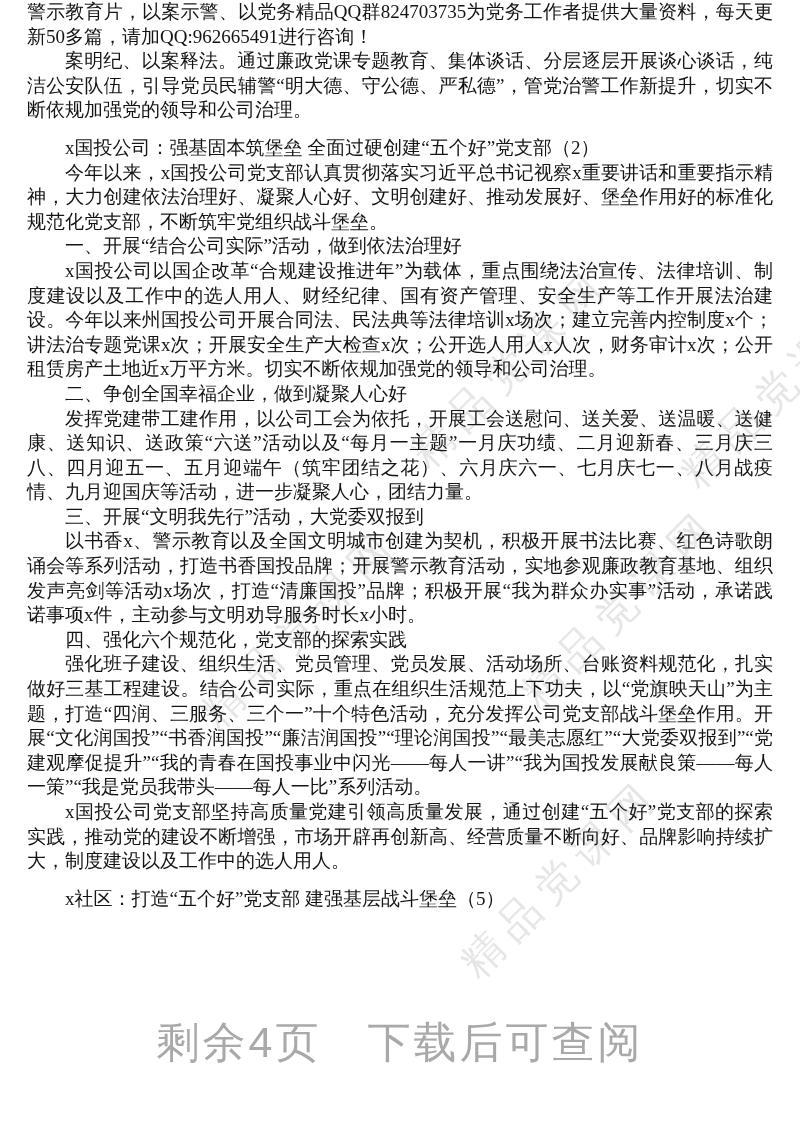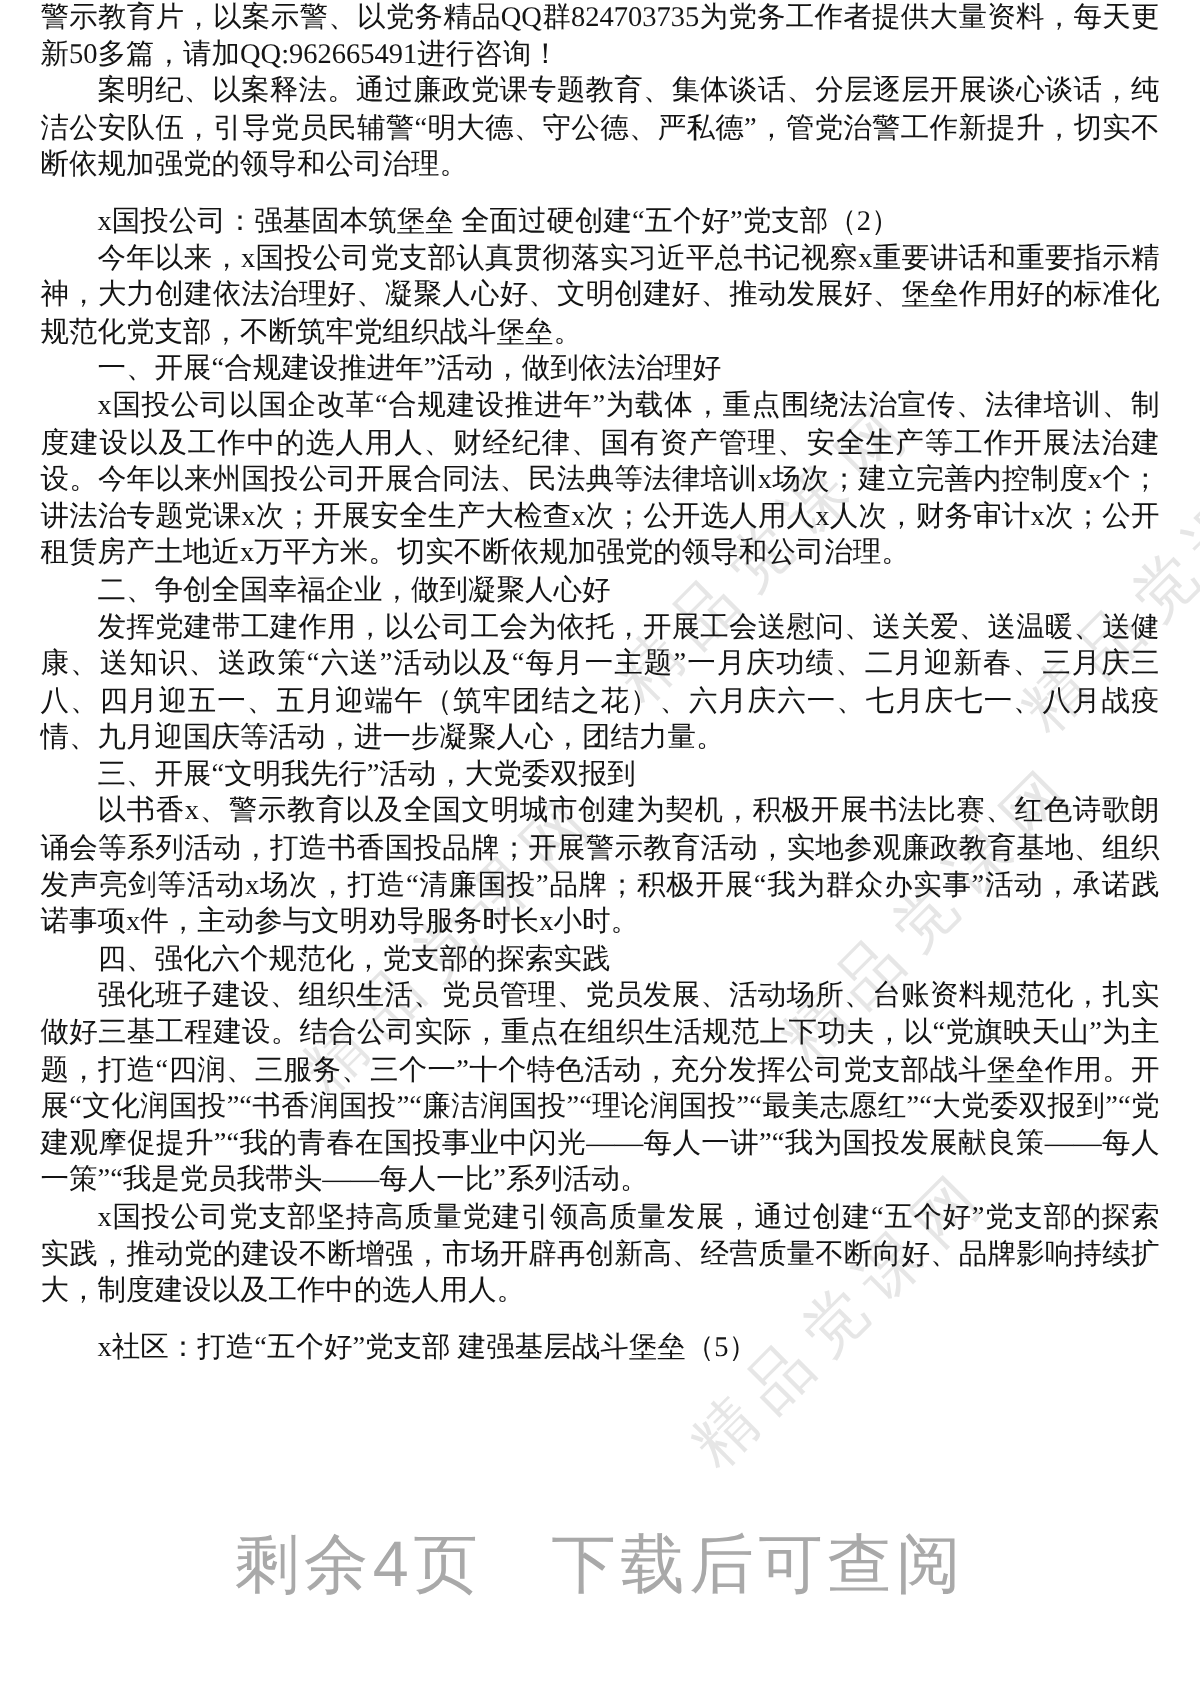--- a/index.html
+++ b/index.html
@@ -76,21 +76,21 @@
     <span class="wm3">精品党课网</span>
     <span class="wm4">精品党课网</span>
     <span class="wm5">精品党课网</span>
   </div>
 
   <div class="doc doc-layer">
     <p>警示教育片，以案示警、以党务精品QQ群824703735为党务工作者提供大量资料，每天更新50多篇，请加QQ:962665491进行咨询！</p>
     <p class="indent">案明纪、以案释法。通过廉政党课专题教育、集体谈话、分层逐层开展谈心谈话，纯洁公安队伍，引导党员民辅警“明大德、守公德、严私德”，管党治警工作新提升，切实不断依规加强党的领导和公司治理。</p>
     <p class="indent gap-before">x国投公司：强基固本筑堡垒 全面过硬创建“五个好”党支部（2）</p>
     <p class="indent">今年以来，x国投公司党支部认真贯彻落实习近平总书记视察x重要讲话和重要指示精神，大力创建依法治理好、凝聚人心好、文明创建好、推动发展好、堡垒作用好的标准化规范化党支部，不断筑牢党组织战斗堡垒。</p>
-    <p class="indent">一、开展“合规建设推进年”活动，做到依法治理好</p>
+    <p class="indent">一、开展“结合公司实际”活动，做到依法治理好</p>
     <p class="indent">x国投公司以国企改革“合规建设推进年”为载体，重点围绕法治宣传、法律培训、制度建设以及工作中的选人用人、财经纪律、国有资产管理、安全生产等工作开展法治建设。今年以来州国投公司开展合同法、民法典等法律培训x场次；建立完善内控制度x个；讲法治专题党课x次；开展安全生产大检查x次；公开选人用人x人次，财务审计x次；公开租赁房产土地近x万平方米。切实不断依规加强党的领导和公司治理。</p>
     <p class="indent">二、争创全国幸福企业，做到凝聚人心好</p>
     <p class="indent">发挥党建带工建作用，以公司工会为依托，开展工会送慰问、送关爱、送温暖、送健康、送知识、送政策“六送”活动以及“每月一主题”一月庆功绩、二月迎新春、三月庆三八、四月迎五一、五月迎端午（筑牢团结之花）、六月庆六一、七月庆七一、八月战疫情、九月迎国庆等活动，进一步凝聚人心，团结力量。</p>
     <p class="indent">三、开展“文明我先行”活动，大党委双报到</p>
     <p class="indent">以书香x、警示教育以及全国文明城市创建为契机，积极开展书法比赛、红色诗歌朗诵会等系列活动，打造书香国投品牌；开展警示教育活动，实地参观廉政教育基地、组织发声亮剑等活动x场次，打造“清廉国投”品牌；积极开展“我为群众办实事”活动，承诺践诺事项x件，主动参与文明劝导服务时长x小时。</p>
     <p class="indent">四、强化六个规范化，党支部的探索实践</p>
     <p class="indent">强化班子建设、组织生活、党员管理、党员发展、活动场所、台账资料规范化，扎实做好三基工程建设。结合公司实际，重点在组织生活规范上下功夫，以“党旗映天山”为主题，打造“四润、三服务、三个一”十个特色活动，充分发挥公司党支部战斗堡垒作用。开展“文化润国投”“书香润国投”“廉洁润国投”“理论润国投”“最美志愿红”“大党委双报到”“党建观摩促提升”“我的青春在国投事业中闪光——每人一讲”“我为国投发展献良策——每人一策”“我是党员我带头——每人一比”系列活动。</p>
     <p class="indent">x国投公司党支部坚持高质量党建引领高质量发展，通过创建“五个好”党支部的探索实践，推动党的建设不断增强，市场开辟再创新高、经营质量不断向好、品牌影响持续扩大，制度建设以及工作中的选人用人。</p>
     <p class="indent gap-before">x社区：打造“五个好”党支部 建强基层战斗堡垒（5）</p>
   </div>

